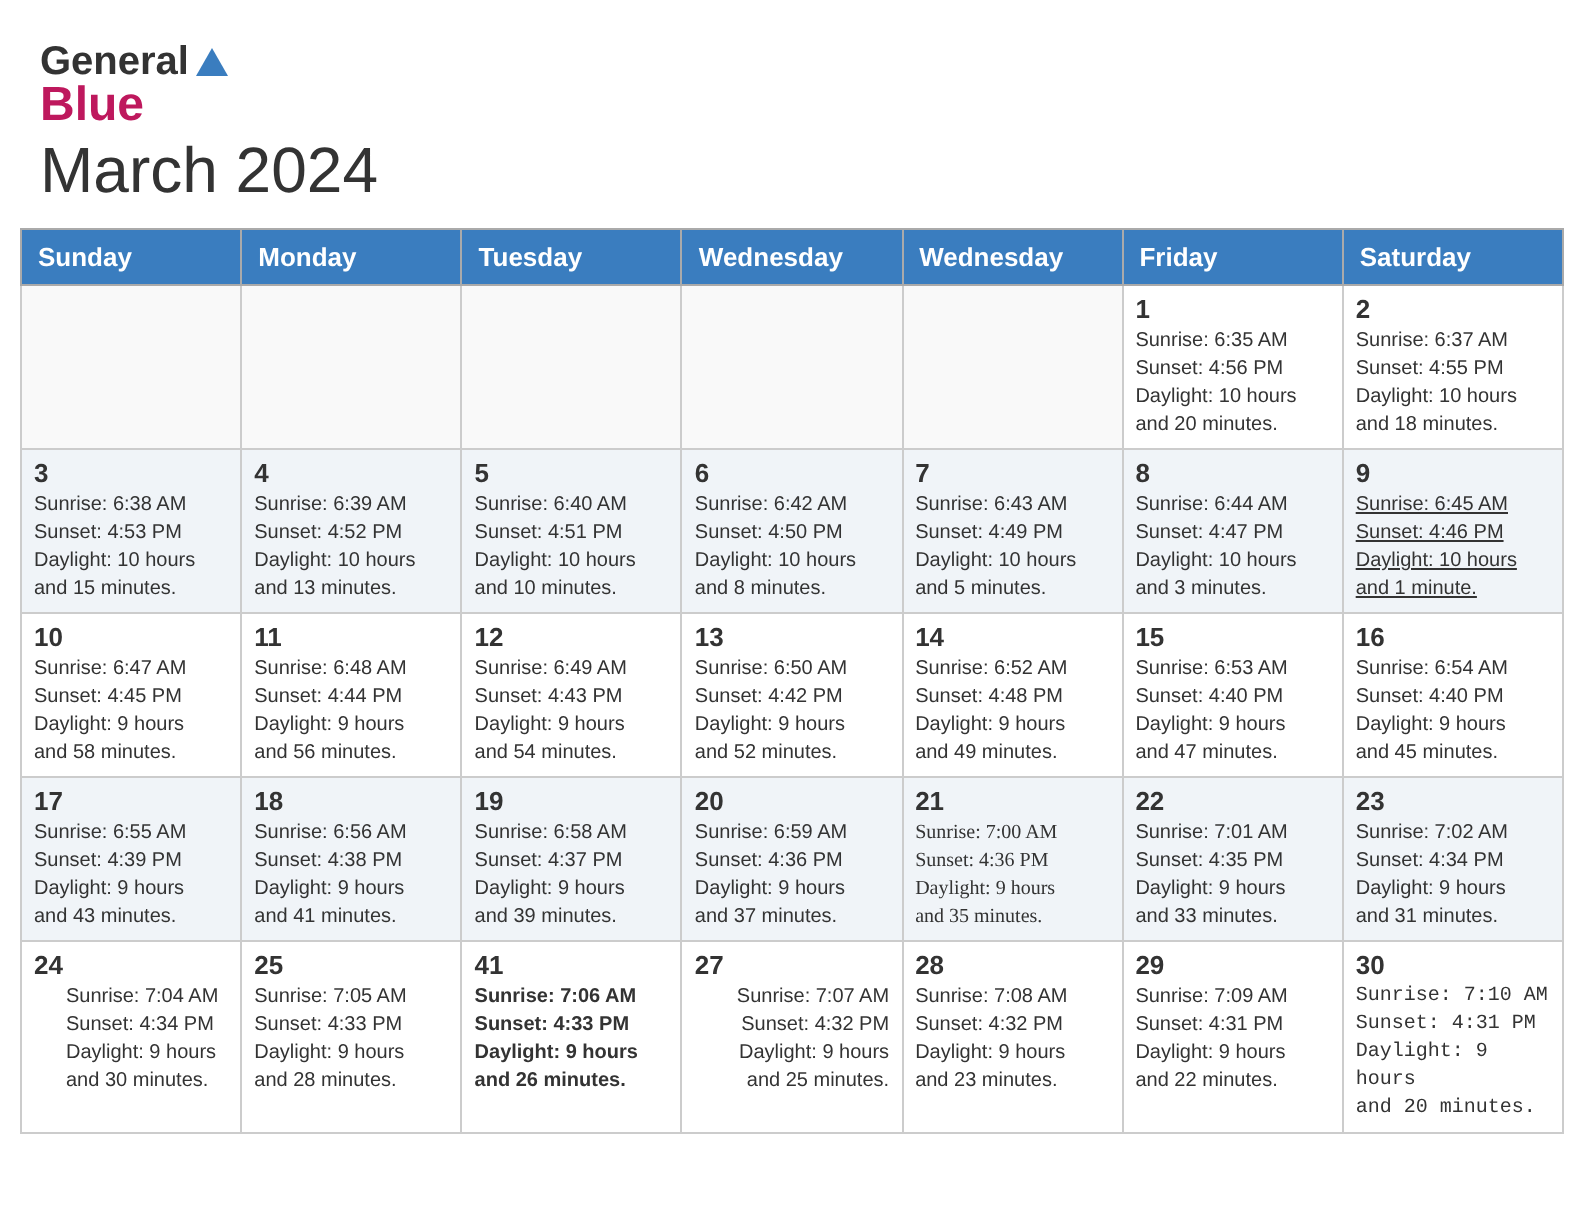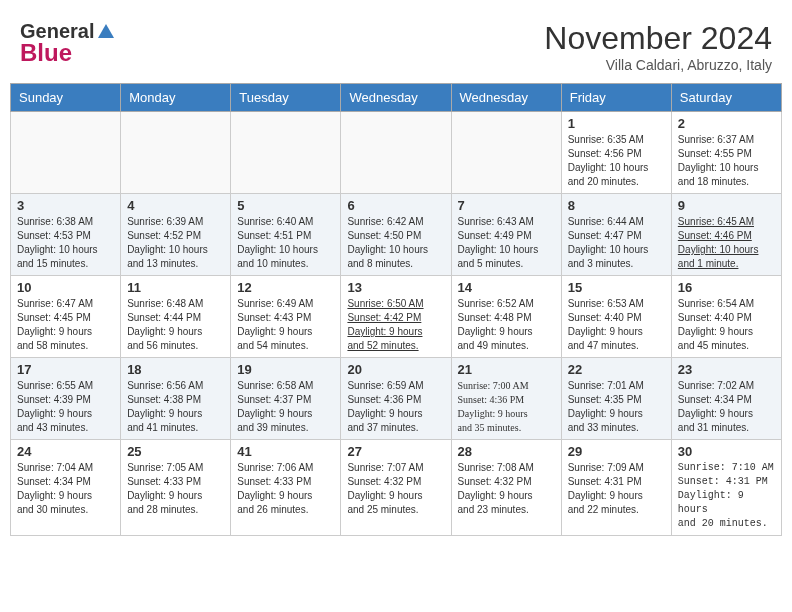--- a/index.html
+++ b/index.html
@@ -8,20 +8,21 @@
       background: #fff;
       width: 792px;
       min-height: 612px;
       padding: 10px;
     }
     .header {
       display: flex;
       justify-content: space-between;
       align-items: flex-start;
       padding: 10px 10px 5px 10px;
+      flex-direction: column;
     }
     .logo {
       display: flex;
       flex-direction: column;
       align-items: flex-start;
     }
     .title-block {
       text-align: right;
     }
     .month-title {
@@ -35,21 +36,21 @@
     }
     .calendar {
       width: 100%;
       border-collapse: collapse;
       margin-top: 5px;
     }
     .calendar th {
       background-color: #3a7dbf;
       color: white;
       font-size: 13px;
-      font-weight: normal;
+      font-weight: bold;
       padding: 6px 8px;
       text-align: left;
       border: 1px solid #aaa;
     }
     .calendar td {
       vertical-align: top;
       border: 1px solid #ccc;
       padding: 4px 6px;
       font-size: 10.5px;
       color: #333;
@@ -85,22 +86,21 @@
   <div class="logo">
     <div style="display:flex;align-items:center;gap:2px;">
       <span style="font-size:20px;font-weight:bold;color:#333;">General</span>
       <svg width="20" height="20" viewBox="0 0 20 20">
         <polygon points="10,2 18,16 2,16" fill="#3a7dbf"></polygon>
       </svg>
     </div>
     <span style="font-size:24px;font-weight:bold;color:#be185d;margin-top:-4px;">Blue</span>
   </div>
   <div class="title-block">
-    <div class="month-title">November 2024</div>
-    <div class="subtitle">Villa Caldari, Abruzzo, Italy</div>
+    <div class="month-title">March 2024</div>
   </div>
 </div>
 
 <table class="calendar">
   <thead>
     <tr>
     <th>Sunday</th>
         <th>Monday</th>
         <th>Tuesday</th>
         <th>Wednesday</th>
@@ -199,21 +199,21 @@
         </td>
         <td>
           <span class="day-num">12</span>
           <div class="day-info" style="white-space: pre-line;">Sunrise: 6:49 AM
 Sunset: 4:43 PM
 Daylight: 9 hours
 and 54 minutes.</div>
         </td>
         <td>
           <span class="day-num">13</span>
-          <div class="day-info" style="white-space: pre-line; text-decoration: underline;">Sunrise: 6:50 AM
+          <div class="day-info" style="white-space: pre-line;">Sunrise: 6:50 AM
 Sunset: 4:42 PM
 Daylight: 9 hours
 and 52 minutes.</div>
         </td>
         <td>
           <span class="day-num">14</span>
           <div class="day-info" style="white-space: pre-line;">Sunrise: 6:52 AM
 Sunset: 4:48 PM
 Daylight: 9 hours
 and 49 minutes.</div>
@@ -280,42 +280,42 @@
           <span class="day-num">23</span>
           <div class="day-info" style="white-space: pre-line;">Sunrise: 7:02 AM
 Sunset: 4:34 PM
 Daylight: 9 hours
 and 31 minutes.</div>
         </td>
       </tr>
       <tr>
         <td>
           <span class="day-num">24</span>
-          <div class="day-info" style="white-space: pre-line;">Sunrise: 7:04 AM
+          <div class="day-info" style="white-space: pre-line; margin-left: 16px;">Sunrise: 7:04 AM
 Sunset: 4:34 PM
 Daylight: 9 hours
 and 30 minutes.</div>
         </td>
         <td>
           <span class="day-num">25</span>
           <div class="day-info" style="white-space: pre-line;">Sunrise: 7:05 AM
 Sunset: 4:33 PM
 Daylight: 9 hours
 and 28 minutes.</div>
         </td>
         <td>
           <span class="day-num">41</span>
-          <div class="day-info" style="white-space: pre-line;">Sunrise: 7:06 AM
+          <div class="day-info" style="white-space: pre-line; font-weight: bold;">Sunrise: 7:06 AM
 Sunset: 4:33 PM
 Daylight: 9 hours
 and 26 minutes.</div>
         </td>
         <td>
           <span class="day-num">27</span>
-          <div class="day-info" style="white-space: pre-line;">Sunrise: 7:07 AM
+          <div class="day-info" style="white-space: pre-line; text-align: right;">Sunrise: 7:07 AM
 Sunset: 4:32 PM
 Daylight: 9 hours
 and 25 minutes.</div>
         </td>
         <td>
           <span class="day-num">28</span>
           <div class="day-info" style="white-space: pre-line;">Sunrise: 7:08 AM
 Sunset: 4:32 PM
 Daylight: 9 hours
 and 23 minutes.</div>

